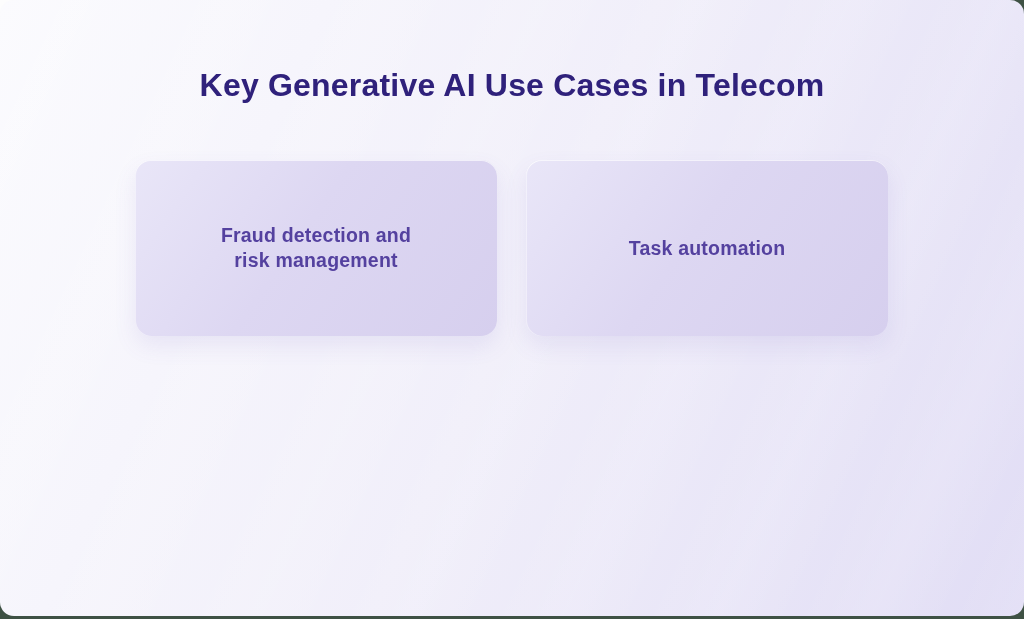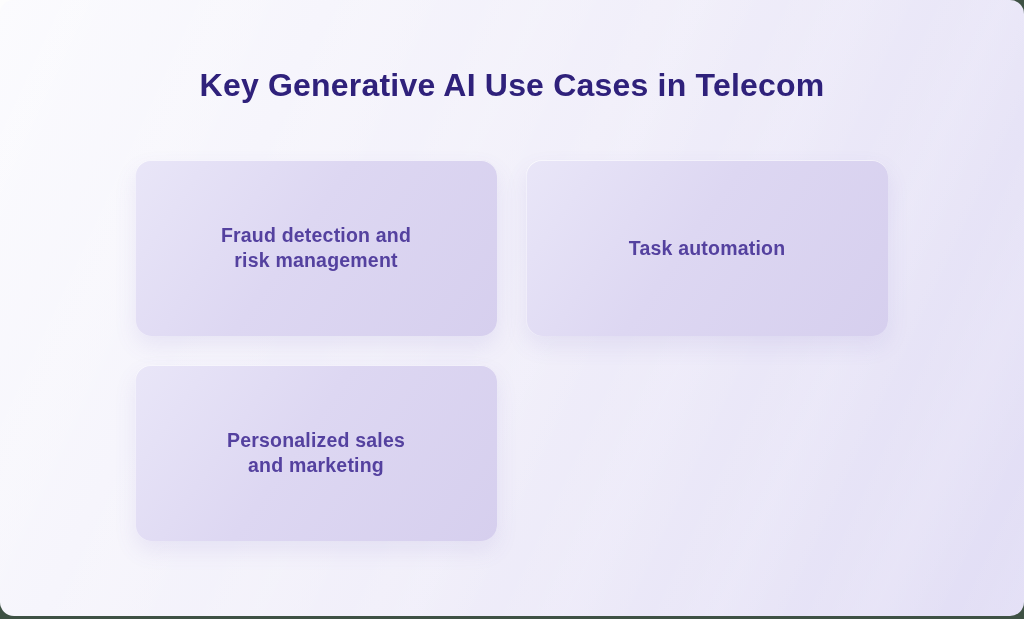--- a/index.html
+++ b/index.html
@@ -105,21 +105,17 @@
 
       <div class="card">
         <div class="card-label">Fraud detection and
 risk management</div>
       </div>
 
       <div class="card">
         <div class="card-label">Task automation</div>
       </div>
 
-      <div class="card">
-        <div class="card-label">Personalized sales
-and marketing</div>
-      </div>
 
 
     </div>
   </div>
 </div>
 
 </body></html>

